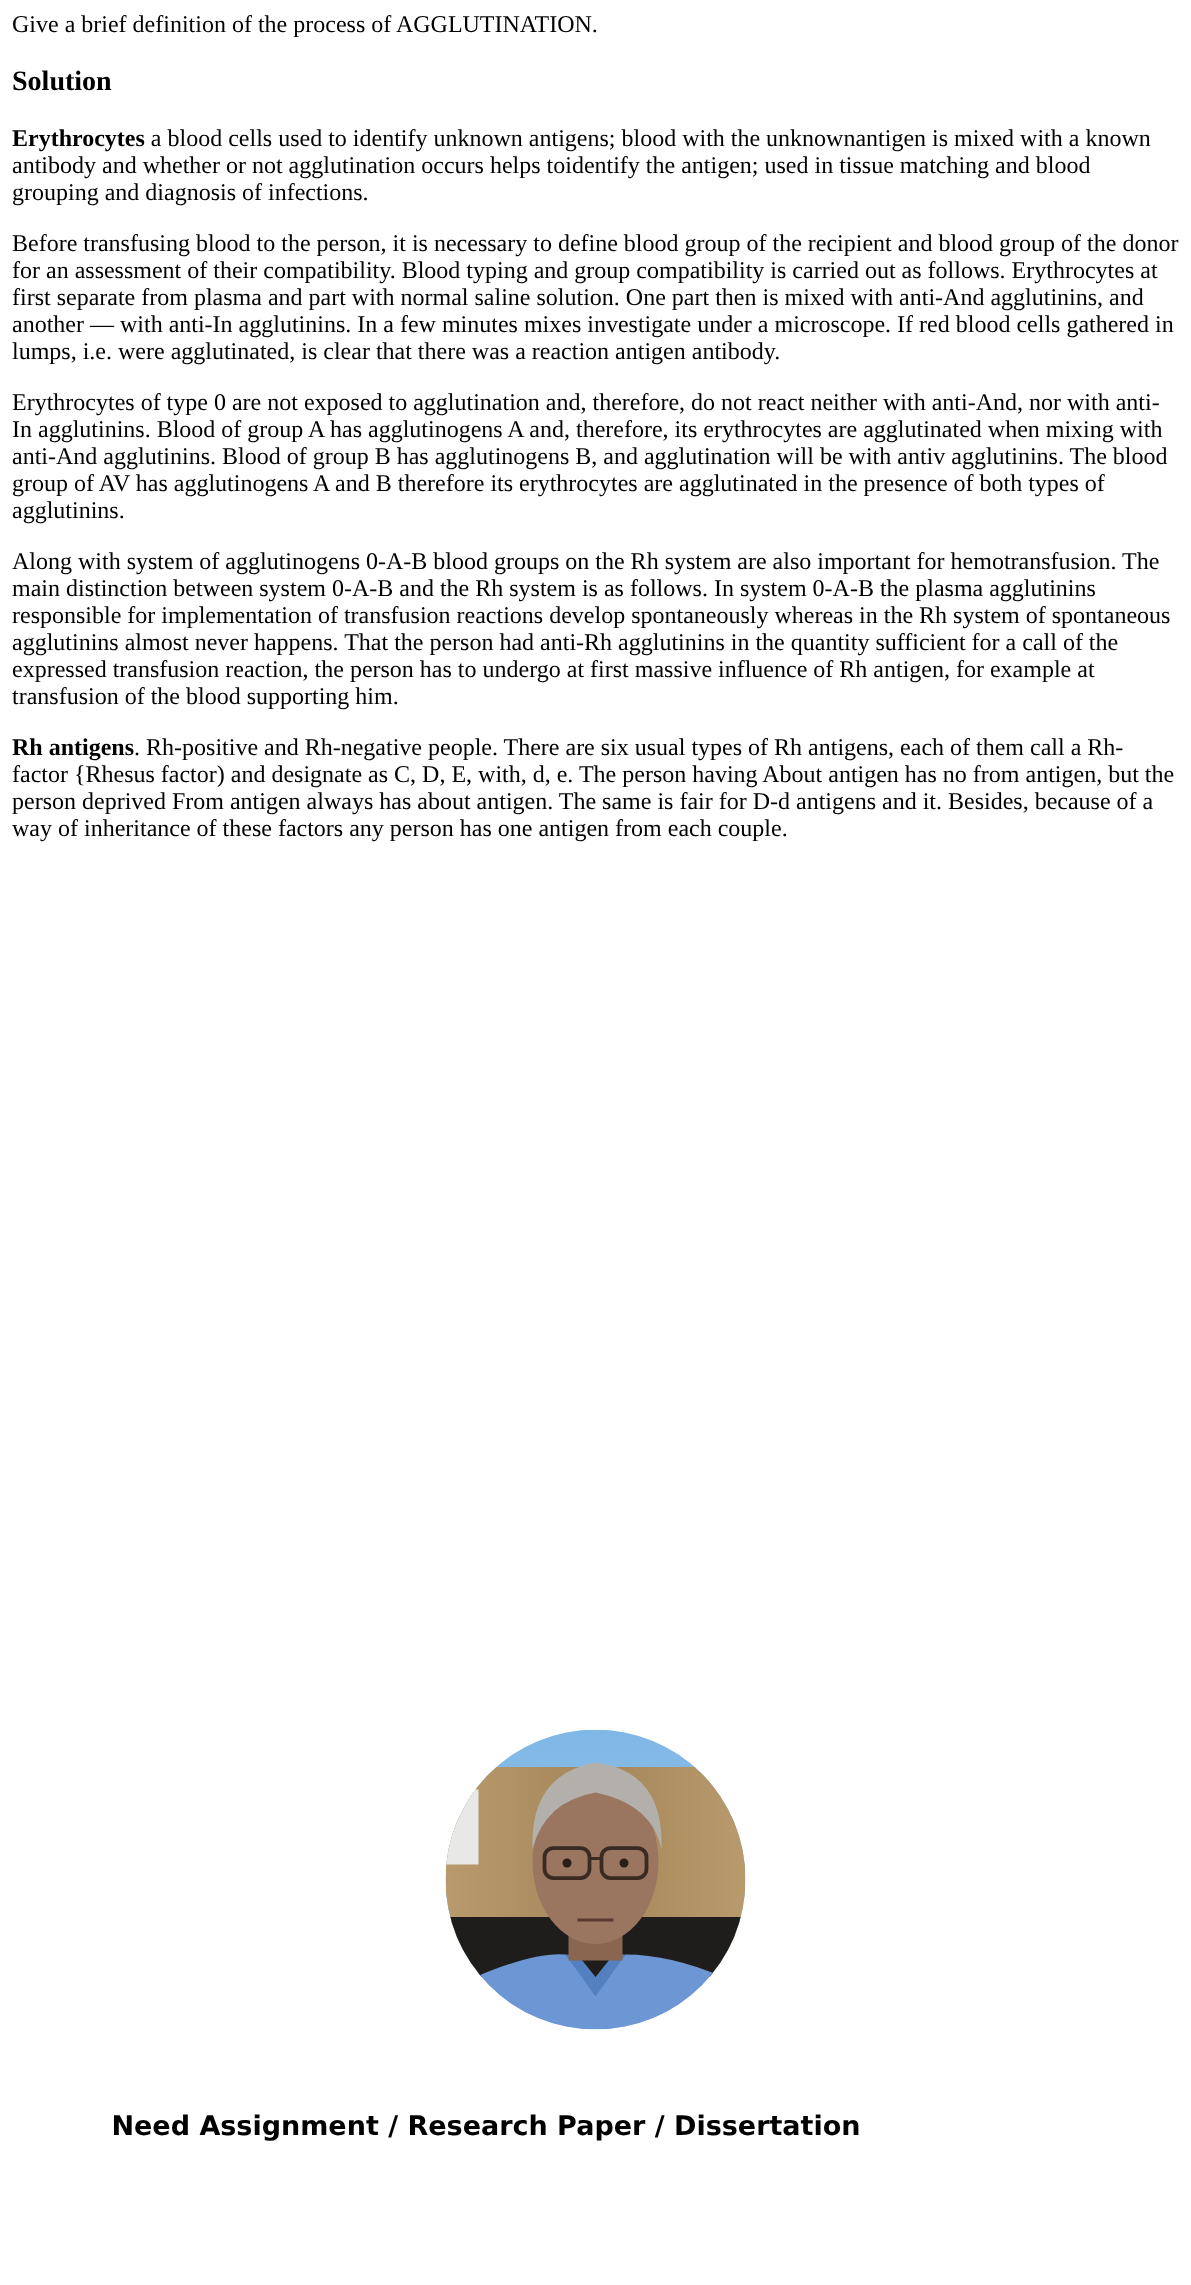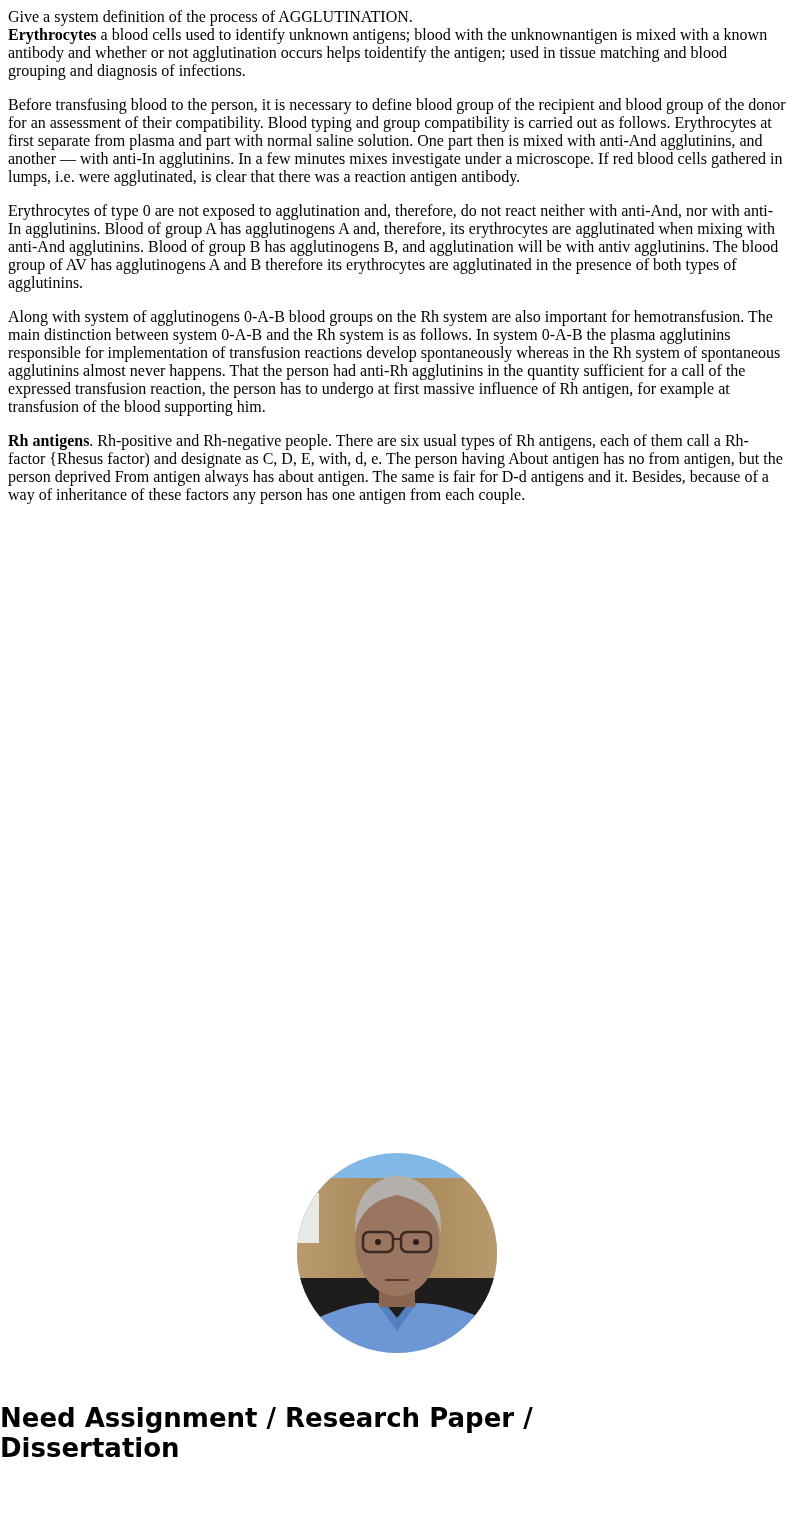--- a/index.html
+++ b/index.html
@@ -30,31 +30,33 @@
     width: 200px;
     height: 200px;
     border-radius: 50%;
     overflow: hidden;
   }
   .footer {
     position: absolute;
     left: 0;
     top: 1403px;
     width: 648px;
+    text-align: center;
     font-family: "DejaVu Sans", sans-serif;
     font-weight: bold;
-    font-size: 26px;
+    font-size: 18px;
     line-height: 30px;
   }
 </style>
 </head>
 <body>
 
 <div class="content">
-  <div class="question">Give a system definition of the process of AGGLUTINATION.</div>
+  <div class="question">Give a brief definition of the process of AGGLUTINATION.</div>
+  <h3 class="solution-heading">Solution</h3>
 
   <p><b>Erythrocytes</b><span> a blood cells used to identify unknown antigens; blood with the unknownantigen is mixed with a known antibody and whether or not agglutination occurs helps toidentify the antigen; used in tissue matching and blood grouping and diagnosis of infections.</span></p>
 
   <p>Before transfusing blood to the person, it is necessary to define blood group of the recipient and blood group of the donor for an assessment of their compatibility. Blood typing and group compatibility is carried out as follows. Erythrocytes at first separate from plasma and part with normal saline solution. One part then is mixed with anti-And agglutinins, and another — with anti-In agglutinins. In a few minutes mixes investigate under a microscope. If red blood cells gathered in lumps, i.e. were agglutinated, is clear that there was a reaction antigen antibody.</p>
 
   <p>Erythrocytes of type 0 are not exposed to agglutination and, therefore, do not react neither with anti-And, nor with anti-In agglutinins. Blood of group A has agglutinogens A and, therefore, its erythrocytes are agglutinated when mixing with anti-And agglutinins. Blood of group B has agglutinogens B, and agglutination will be with antiv agglutinins. The blood group of AV has agglutinogens A and B therefore its erythrocytes are agglutinated in the presence of both types of agglutinins.</p>
 
   <p>Along with system of agglutinogens 0-A-B blood groups on the Rh system are also important for hemotransfusion. The main distinction between system 0-A-B and the Rh system is as follows. In system 0-A-B the plasma agglutinins responsible for implementation of transfusion reactions develop spontaneously whereas in the Rh system of spontaneous agglutinins almost never happens. That the person had anti-Rh agglutinins in the quantity sufficient for a call of the expressed transfusion reaction, the person has to undergo at first massive influence of Rh antigen, for example at transfusion of the blood supporting him.</p>
 
   <p><b>Rh antigens</b><span>. Rh-positive and Rh-negative people. There are six usual types of Rh antigens, each of them call a Rh-factor {Rhesus factor) and designate as C, D, E, with, d, e. The person having About antigen has no from antigen, but the person deprived From antigen always has about antigen. The same is fair for D-d antigens and it. Besides, because of a way of inheritance of these factors any person has one antigen from each couple.</span></p>

